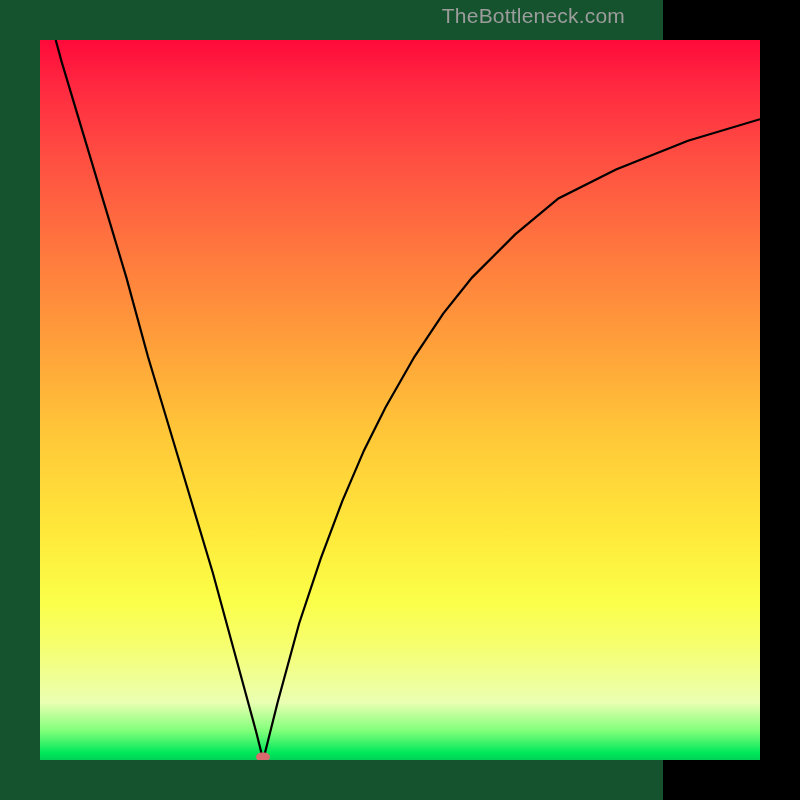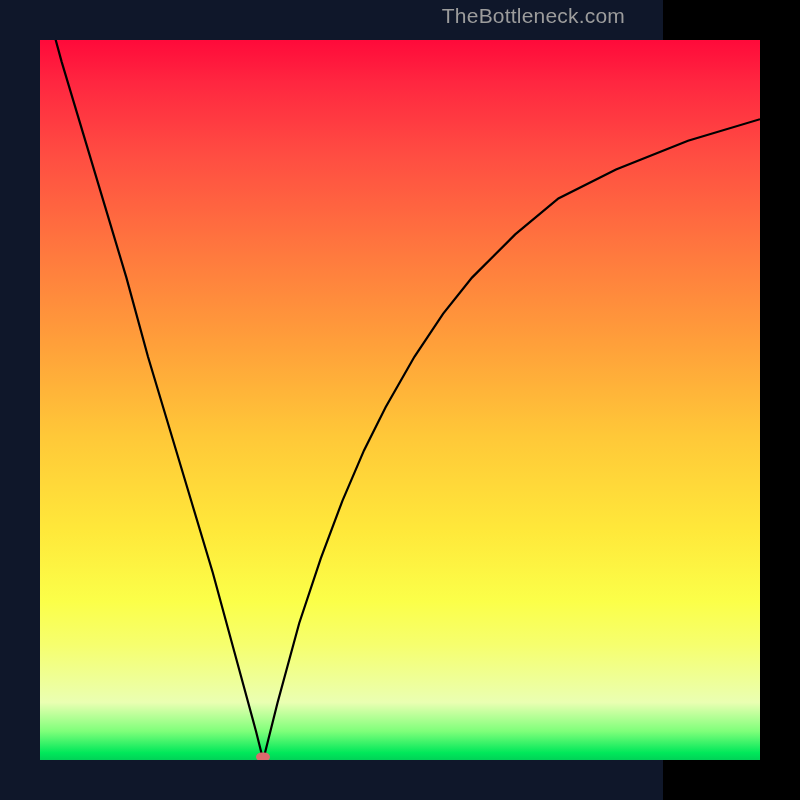--- a/index.html
+++ b/index.html
@@ -7,21 +7,21 @@
     padding: 0;
     width: 800px;
     height: 800px;
     background: #000;
     position: relative;
     font-family: Arial, Helvetica, sans-serif;
   }
   .outer {
     width: 663px;
     height: 800px;
-    background: #0f172a;
+    background: #14532d;
     position: relative;
   }
   .plot {
     position: absolute;
     left: 40px;
     top: 40px;
     width: 720px;
     height: 720px;
     overflow: hidden;
   }

